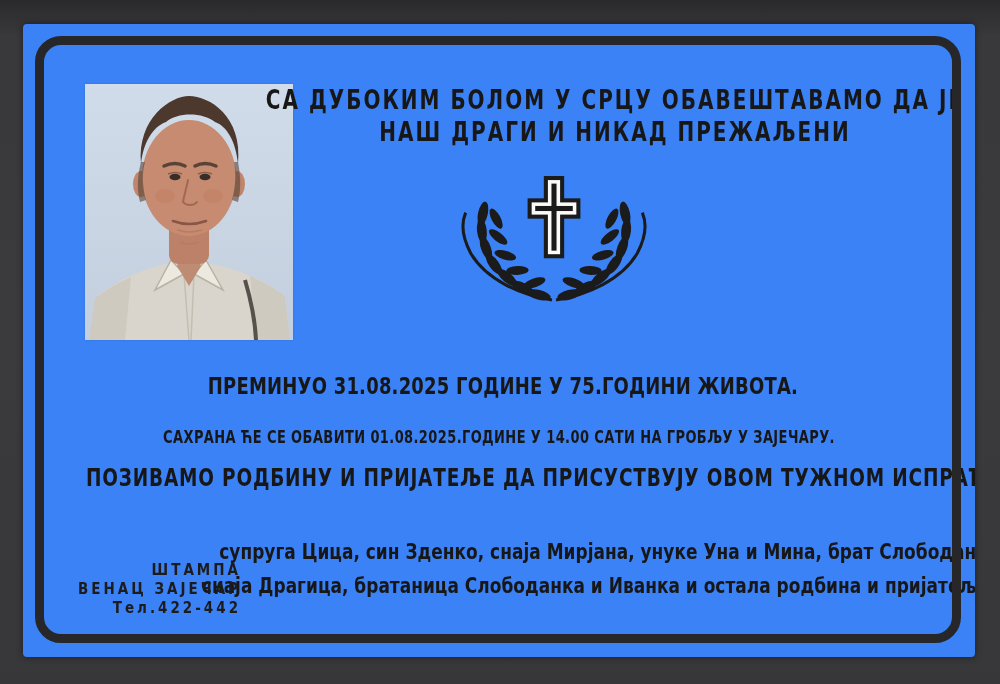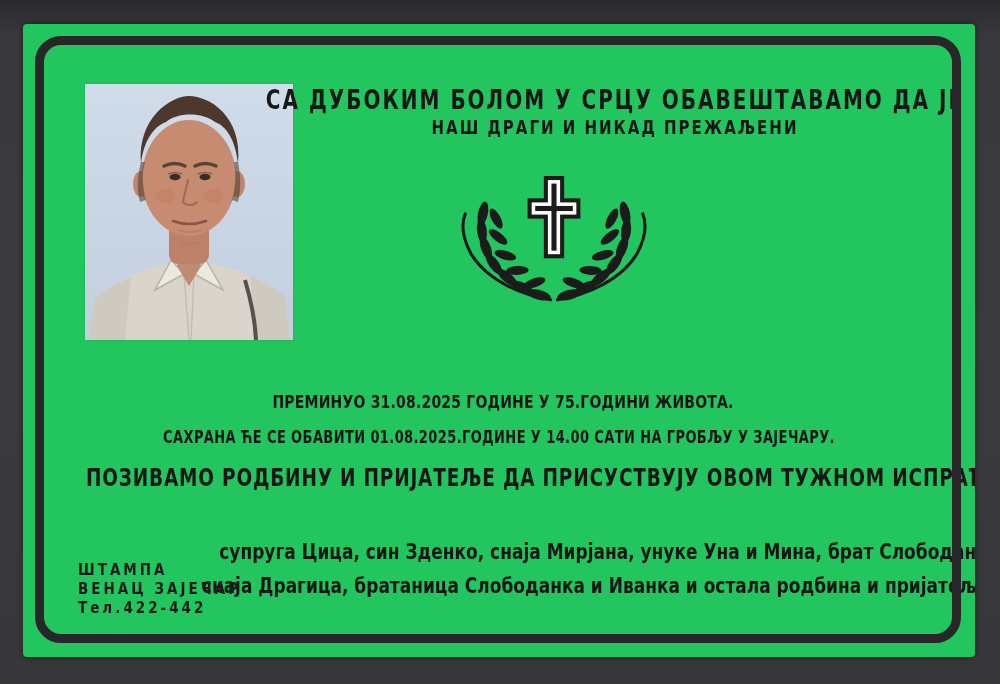--- a/index.html
+++ b/index.html
@@ -3,53 +3,53 @@
 <meta charset="utf-8">
 <style>
   html,body{margin:0;padding:0}
   body{
     width:1000px;height:684px;position:relative;overflow:hidden;
     background:linear-gradient(180deg,#2a2a2d 0px,#39393c 36px,#3b3b3e 50%,#37373a 100%);
     font-family:"DejaVu Sans", sans-serif;
   }
   .card{
     position:absolute;left:23px;top:24px;width:952px;height:633px;
-    background:#22c55e;border-radius:4px;overflow:hidden;
+    background:#3b82f6;border-radius:4px;overflow:hidden;
     box-shadow:0 0 6px rgba(0,0,0,.45);
   }
   .frame{
     position:absolute;left:12px;top:12px;right:14px;bottom:14px;
     border:9px solid #27272a;border-radius:26px;pointer-events:none;
   }
   .photo{
     position:absolute;left:62px;top:60px;width:208px;height:256px;
     overflow:hidden;box-shadow:0 0 2px rgba(0,0,0,.15);
   }
   .photo svg{width:100%;height:100%;display:block;filter:blur(.35px) saturate(.92)}
   .emblem{position:absolute;left:426px;top:152px;width:210px;height:130px}
   .emblem svg{width:100%;height:100%;display:block}
   .line{
     position:absolute;text-align:center;font-weight:bold;color:#171717;
     white-space:nowrap;
   }
   .cond{display:inline-block;transform:scaleY(1.32);transform-origin:50% 0}
   .intro1{left:242px;top:60px;width:700px;font-size:20px;letter-spacing:2px}
-  .intro2{left:242px;top:92px;width:700px;font-size:15px;letter-spacing:2px}
+  .intro2{left:242px;top:92px;width:700px;font-size:20px;letter-spacing:2px}
   .name{left:65px;top:302px;width:900px;font-size:40px;letter-spacing:2px;word-spacing:22px}
   .name .cond{transform:scaleY(1.18)}
-  .death{left:30px;top:367px;width:900px;font-size:14px;letter-spacing:.2px}
+  .death{left:30px;top:348px;width:900px;font-size:18px;letter-spacing:.2px}
   .funeral{left:6px;top:403px;width:940px;font-size:13px;letter-spacing:.4px}
   .invite{left:63px;top:440px;width:900px;font-size:18.5px;letter-spacing:.8px}
   .heading{left:375px;top:481px;width:400px;font-size:19px;letter-spacing:3px}
   .mourn1{left:128px;top:515px;width:900px;font-size:17px}
   .mourn2{left:122px;top:549px;width:900px;font-size:17px}
   .mourn1 .cond,.mourn2 .cond{transform:scaleY(1.28)}
   .printer{
     position:absolute;left:55px;top:535px;font-weight:bold;color:#1c1c1c;
-    font-size:13.5px;line-height:19px;letter-spacing:3px;white-space:nowrap;
+    font-size:13.5px;line-height:19px;letter-spacing:3px;white-space:nowrap;text-align:right;
   }
   .printer div{transform:scaleY(1.15);transform-origin:0 0}
 </style>
 </head>
 <body>
 
 <div class="card">
 
   <div class="photo">
     <svg viewBox="0 0 208 256" xmlns="http://www.w3.org/2000/svg">

